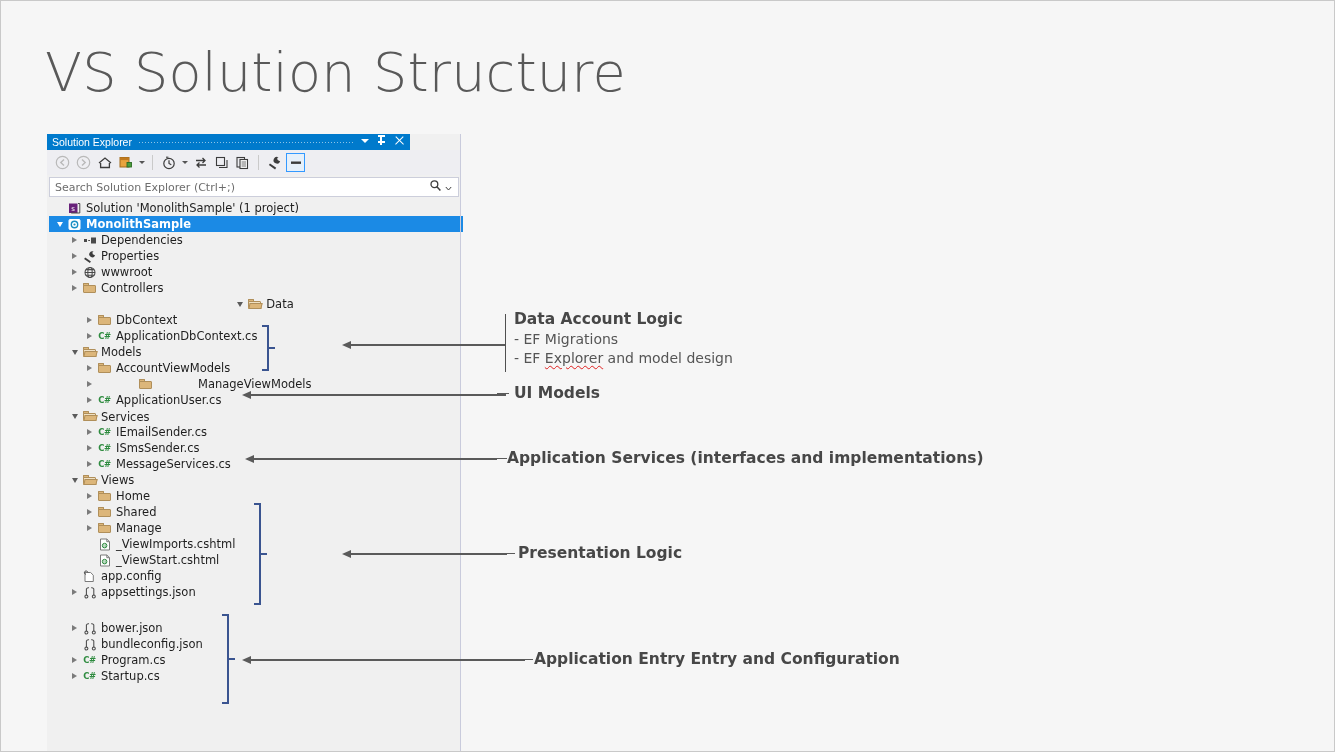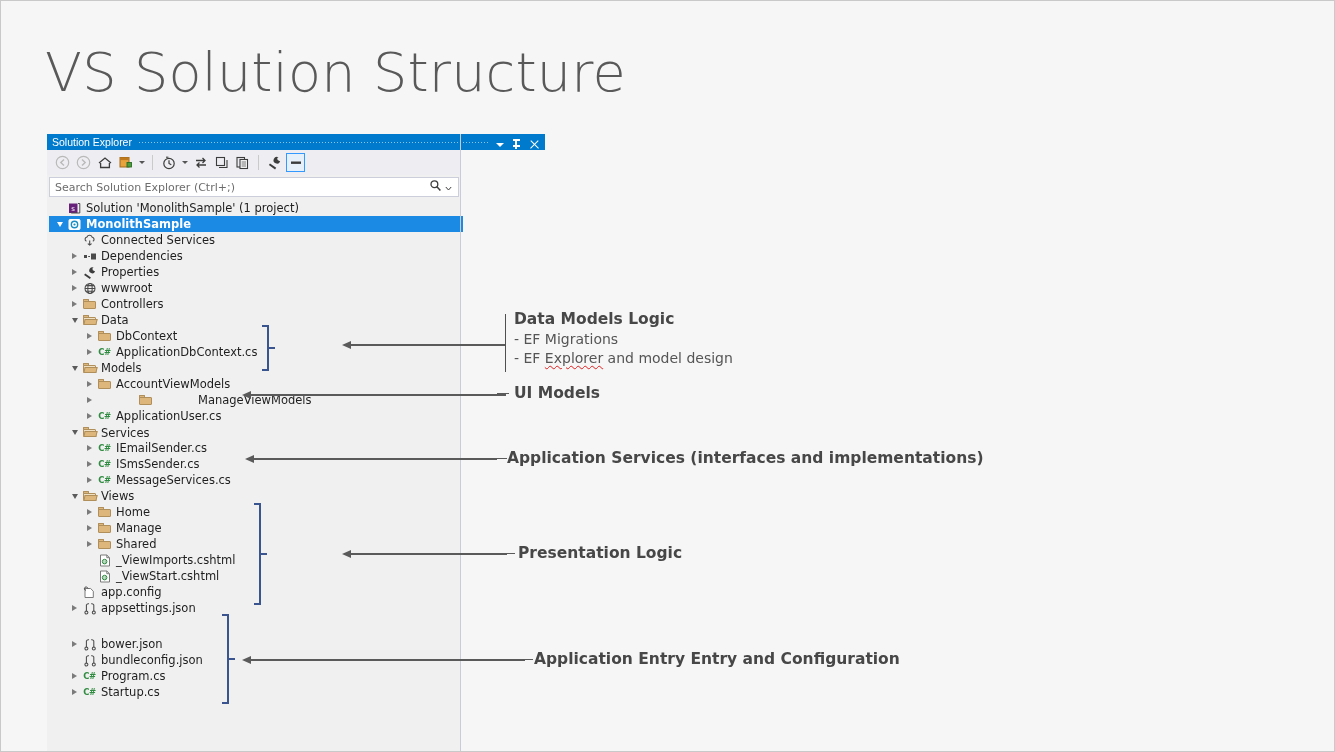--- a/index.html
+++ b/index.html
@@ -30,26 +30,26 @@
     position:absolute;left:46px;top:133px;
     width:414px;height:618px;
     background:#f0f0f0;
     box-sizing:border-box;
   }
   .se-divider-v{
     position:absolute;left:459px;top:133px;width:1px;height:619px;
     background:#c9cbdc;
   }
   .se-titlebar{
-    position:absolute;left:0;top:0;width:498px;height:16px;
+    position:absolute;left:0;top:0;width:363px;height:16px;
     background:#007acc;
     color:#ffffff;
     font-size:10.5px;
     line-height:16px;
-    display:flex;align-items:flex-end;
+    display:flex;align-items:flex-start;
     box-sizing:border-box;
     padding-left:5px;
   }
   .se-title-text{white-space:nowrap;font-size:10.5px;}
   .se-title-dots{
     flex:1;height:16px;margin:0 6px;
     background-image:radial-gradient(circle, rgba(255,255,255,.55) 0.6px, transparent 0.7px);
     background-size:3px 3px;
     background-position:0 7px;
     background-repeat:repeat-x;
@@ -298,31 +298,20 @@
           <span class="ico">
             <svg width="13" height="13" viewBox="0 0 13 13">
               <rect x="1" y="1.5" width="11" height="10" rx="1" fill="#ffffff" stroke="#ffffff" stroke-width="1"></rect>
               <circle cx="6.5" cy="6.5" r="3.2" fill="none" stroke="#1a8fc4" stroke-width="1.4"></circle>
               <circle cx="6.5" cy="6.5" r="1.1" fill="#1a8fc4"></circle>
             </svg>
           </span>
           <span class="lbl">MonolithSample</span>
         </div>
         <div class="row" style="padding-left: 19px;">
-          <span class="exp"></span>
-          <span class="ico">
-            <svg width="14" height="13" viewBox="0 0 14 13">
-              <path d="M3.4 7.2 a2.2 2.2 0 0 1 0.6 -4.2 a2.8 2.8 0 0 1 5.3 0.3 a2.1 2.1 0 0 1 0.5 4" fill="none" stroke="#4a4a4a" stroke-width="1.1"></path>
-              <path d="M6.7 6.6 L6.7 11" stroke="#4a4a4a" stroke-width="1.1"></path>
-              <path d="M4.8 9.6 L6.7 11 L8.6 9.6" fill="none" stroke="#4a4a4a" stroke-width="1.1"></path>
-            </svg>
-          </span>
-          <span class="lbl">Connected Services</span>
-        </div>
-        <div class="row" style="padding-left: 19px;">
           <span class="exp">
             <i class="tri-closed"></i>
           </span>
           <span class="ico">
             <svg width="14" height="13" viewBox="0 0 14 13">
               <rect x="1" y="5" width="3" height="3" fill="#4a4a4a"></rect>
               <rect x="5.2" y="6" width="1.8" height="1" fill="#4a4a4a"></rect>
               <rect x="8" y="3.5" width="5" height="6" fill="#4a4a4a"></rect>
             </svg>
           </span>
@@ -358,21 +347,21 @@
             <i class="tri-closed"></i>
           </span>
           <span class="ico">
             <span class="fold">
               <span class="tab"></span>
               <span class="body"></span>
             </span>
           </span>
           <span class="lbl">Controllers</span>
         </div>
-        <div class="row" style="padding-left: 19px;">
+        <div class="row" style="padding-left: 19px; justify-content: center;">
           <span class="exp">
             <i class="tri-open"></i>
           </span>
           <span class="ico">
             <span class="fold open">
               <span class="tab"></span>
               <span class="body"></span>
             </span>
           </span>
           <span class="lbl">Data</span>
@@ -509,33 +498,33 @@
         <div class="row" style="padding-left: 34px;">
           <span class="exp">
             <i class="tri-closed"></i>
           </span>
           <span class="ico">
             <span class="fold">
               <span class="tab"></span>
               <span class="body"></span>
             </span>
           </span>
+          <span class="lbl">Shared</span>
+        </div>
+        <div class="row" style="padding-left: 34px;">
+          <span class="exp">
+            <i class="tri-closed"></i>
+          </span>
+          <span class="ico">
+            <span class="fold">
+              <span class="tab"></span>
+              <span class="body"></span>
+            </span>
+          </span>
           <span class="lbl">Manage</span>
-        </div>
-        <div class="row" style="padding-left: 34px;">
-          <span class="exp">
-            <i class="tri-closed"></i>
-          </span>
-          <span class="ico">
-            <span class="fold">
-              <span class="tab"></span>
-              <span class="body"></span>
-            </span>
-          </span>
-          <span class="lbl">Shared</span>
         </div>
         <div class="row" style="padding-left: 34px;">
           <span class="exp"></span>
           <span class="ico">
             <svg width="12" height="13" viewBox="0 0 12 13">
               <path d="M1.5 1 L7.8 1 L10.5 3.7 L10.5 12 L1.5 12 Z" fill="#ffffff" stroke="#7a7a7a" stroke-width="1"></path>
               <path d="M7.8 1 L7.8 3.7 L10.5 3.7" fill="none" stroke="#7a7a7a" stroke-width="1"></path>
               <circle cx="5.6" cy="7.6" r="2.3" fill="none" stroke="#2e8b3f" stroke-width="1"></circle>
               <text x="5.6" y="9.3" font-size="4" font-family="DejaVu Sans" fill="#2e8b3f" text-anchor="middle">@</text>
             </svg>
@@ -670,21 +659,21 @@
   </div>
 
   <div class="vbar" style="left:504px;top:313px;height:58px;"></div>
 
   <div class="hstub" style="left:496px;top:392px;width:12px;"></div>
   <div class="hstub" style="left:496px;top:457px;width:10px;"></div>
   <div class="hstub" style="left:506px;top:552px;width:8px;"></div>
   <div class="hstub" style="left:524px;top:658px;width:8px;"></div>
 
   <div class="anno" style="left:513px;top:309px;">
-    <div class="head-txt">Data Models Logic</div>
+    <div class="head-txt">Data Account Logic</div>
     <div class="sub-txt">- EF Migrations</div>
     <div class="sub-txt">
       <span>- EF </span><span class="squig">Explorer</span><span> and model design</span>
     </div>
   </div>
 
   <div class="anno" style="left:513px;top:383px;">
     <div class="head-txt">UI Models</div>
   </div>
 

